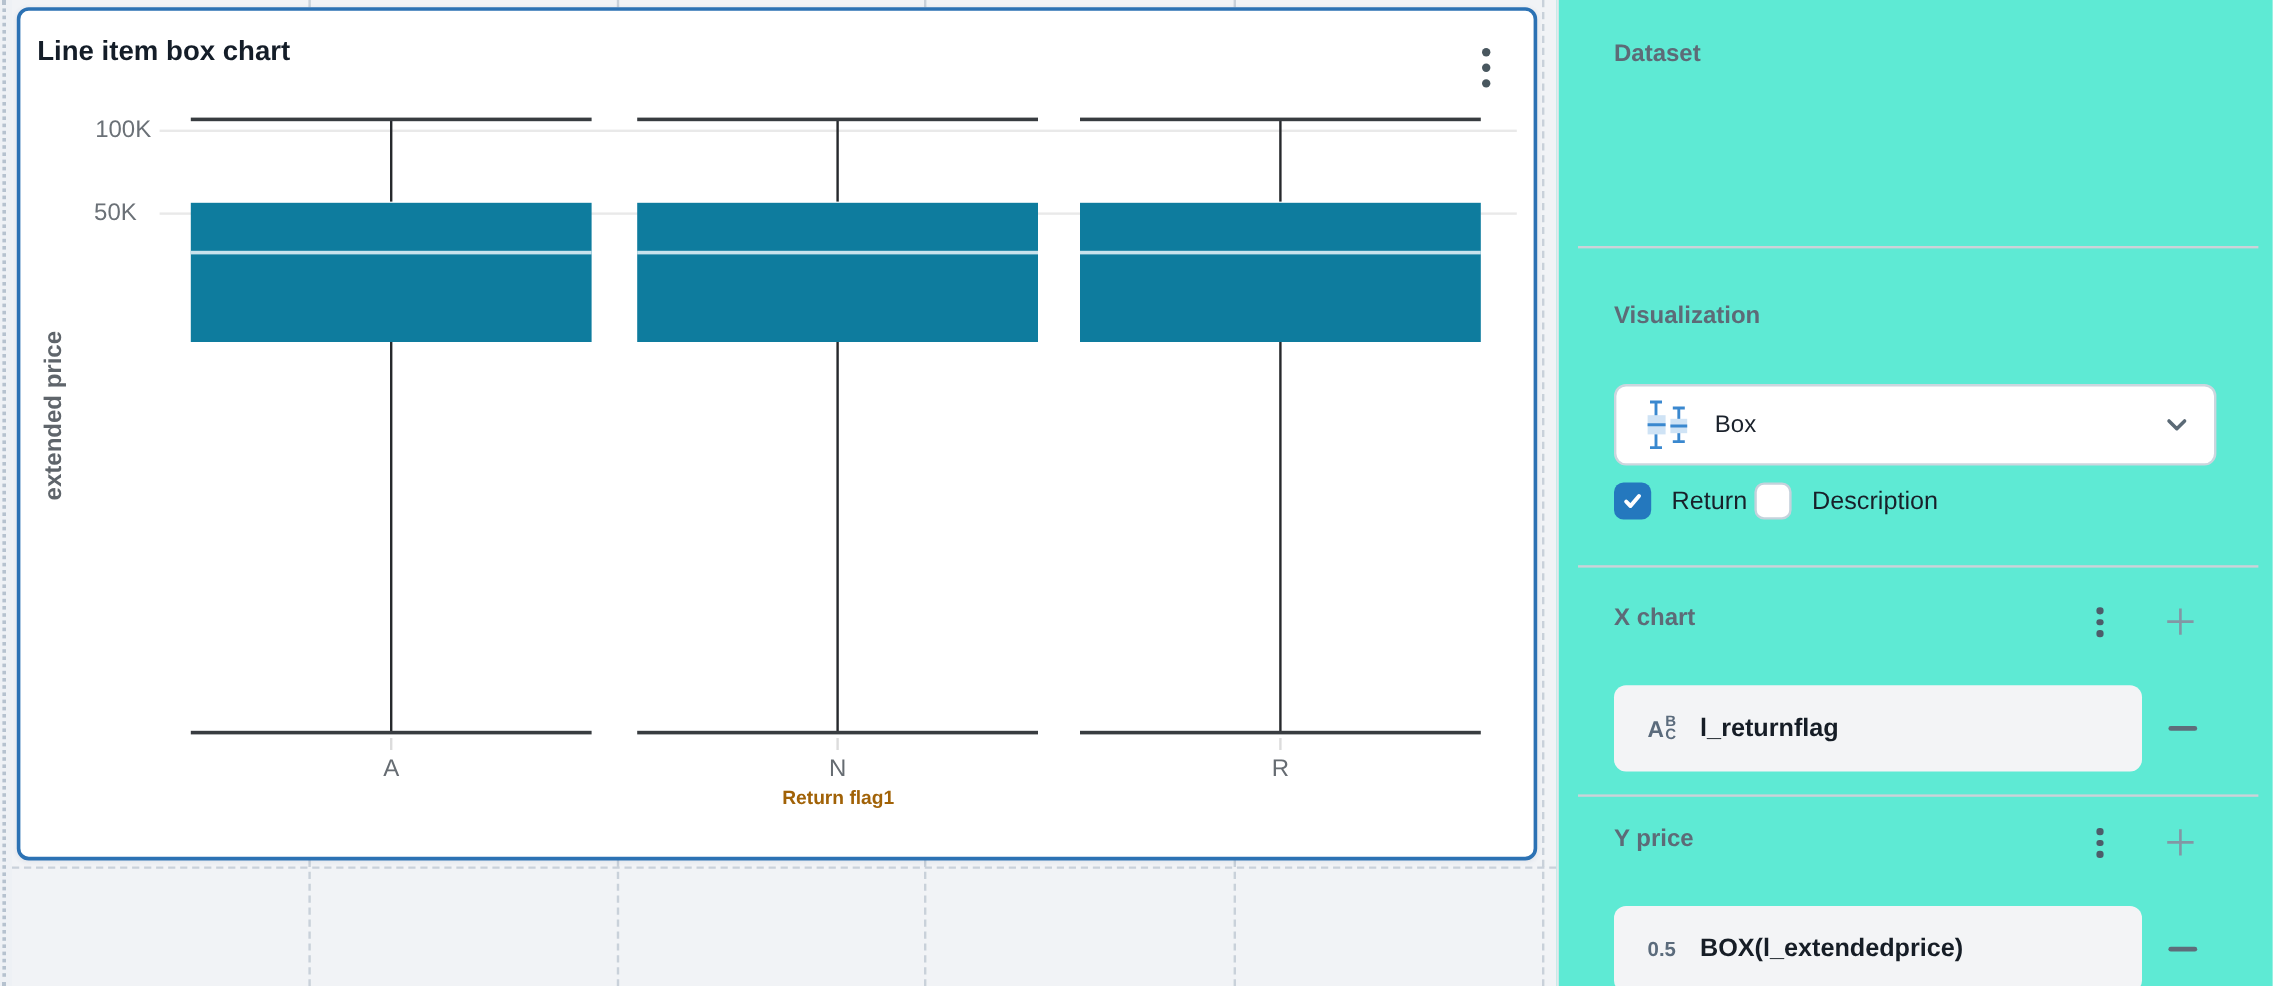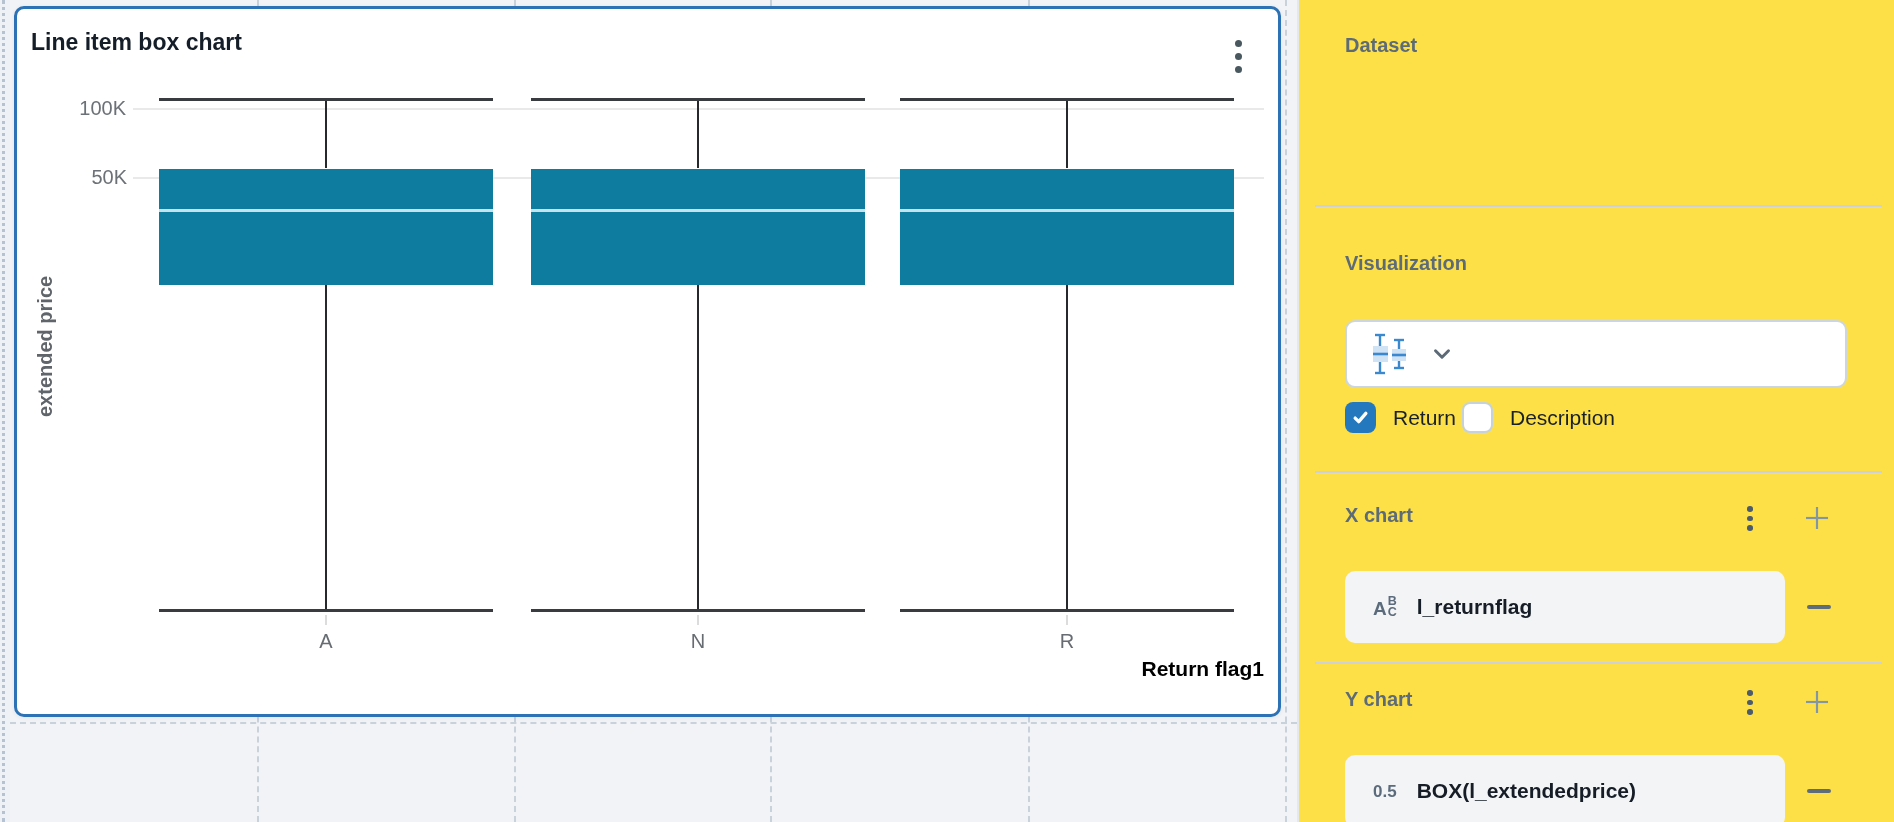--- a/index.html
+++ b/index.html
@@ -24,27 +24,27 @@
 
   #plot { position:absolute; left:0; top:0; right:0; bottom:0; }
   .gridline { position:absolute; height:2px; background:#e9e9e9; }
   .ytick-label { position:absolute; width:92px; text-align:right; font-size:20px; color:#6b7177; }
   .cap { position:absolute; height:3px; background:#383c40; }
   .whisker { position:absolute; width:2px; background:#26292c; }
   .boxrect { position:absolute; background:#0e7c9e; }
   .medianline { position:absolute; height:3px; background:#c8e2ec; }
   .xtick { position:absolute; width:2px; height:10px; background:#dcdcdc; }
   .xcat-label { position:absolute; width:80px; text-align:center; font-size:20px; color:#666c72; }
-  #xaxis-title { position:absolute; text-align:right; font-size:21px; font-weight:700; color:#000000; }
+  #xaxis-title { position:absolute; text-align:center; font-size:16px; font-weight:700; color:#a16207; }
   #yaxis-title { position:absolute; left:14px; top:60px; bottom:90px; width:28px; display:flex;
                  align-items:center; justify-content:center; writing-mode:vertical-rl; transform:rotate(180deg);
                  font-size:20px; font-weight:700; color:#5f656b; }
 
   
-  #sidebar { position:absolute; left:1297px; top:0; width:597px; height:822px; background:#fde047;
+  #sidebar { position:absolute; left:1297px; top:0; width:597px; height:822px; background:#5eead4;
              border-left:2px solid #e4e8ec; }
   .side-heading { position:absolute; left:46px; font-size:20px; font-weight:700; color:#5d6b77; }
   .side-divider { position:absolute; left:16px; width:567px; height:0; border-top:2px solid #ccd2d8; }
   .dropdown { position:absolute; left:46px; width:502px; height:68px; background:#fff;
               border:2px solid #ccd6de; border-radius:10px; display:flex; align-items:center;
               padding:0 18px 0 24px; cursor:pointer; }
   .dropdown-text { flex:1; font-size:20px; color:#1b222c; white-space:nowrap; overflow:hidden; }
   .chevron { flex:0 0 auto; }
   .chip { position:absolute; left:46px; width:440px; height:72px; background:#f3f4f6; border-radius:10px;
           display:flex; align-items:center; padding:0 20px 0 28px; cursor:pointer; }
@@ -89,21 +89,21 @@
       <i></i>
         <i></i>
         <i></i>
     </div>
     <div id="plot">
       <div id="yaxis-title">extended price</div>
       <div id="xaxis-title" style="left: 116px; width: 1131px; top: 648px;">Return flag1</div>
     <div class="gridline" style="left: 116px; width: 1131px; top: 99px;"></div>
         <div class="ytick-label" style="left: 17px; top: 88px;">100K</div>
         <div class="gridline" style="left: 116px; width: 1131px; top: 167.996px;"></div>
-        <div class="ytick-label" style="left: 18px; top: 156.996px;">50K</div>
+        <div class="ytick-label" style="left: 5px; top: 156.996px;">50K</div>
         <div class="whisker" style="left: 308px; top: 90.5128px; height: 68.9961px;"></div>
         <div class="whisker" style="left: 308px; top: 276.381px; height: 324.899px;"></div>
         <div class="cap" style="left: 142px; width: 334px; top: 89.0128px;"></div>
         <div class="cap" style="left: 142px; width: 334px; top: 599.78px;"></div>
         <div class="boxrect" style="left: 142px; width: 334px; top: 159.509px; height: 116.872px;"></div>
         <div class="medianline" style="left: 142px; width: 334px; top: 200.195px;"></div>
         <div class="xtick" style="left: 308px; top: 606px;"></div>
         <div class="xcat-label" style="left: 269px; top: 621px;">A</div>
         <div class="whisker" style="left: 680px; top: 90.5128px; height: 68.9961px;"></div>
         <div class="whisker" style="left: 680px; top: 276.381px; height: 324.899px;"></div>
@@ -137,20 +137,21 @@
         <line x1="4" y1="3" x2="14" y2="3" stroke="#3a88cf" stroke-width="2.4"></line>
         <line x1="4" y1="41" x2="14" y2="41" stroke="#3a88cf" stroke-width="2.4"></line>
         <rect x="2" y="14" width="15" height="16" fill="#cfe3f5"></rect>
         <line x1="2" y1="22" x2="17" y2="22" stroke="#3a88cf" stroke-width="2.6"></line>
         <line x1="28" y1="8" x2="28" y2="36" stroke="#3a88cf" stroke-width="2.4"></line>
         <line x1="23" y1="8" x2="33" y2="8" stroke="#3a88cf" stroke-width="2.4"></line>
         <line x1="23" y1="36" x2="33" y2="36" stroke="#3a88cf" stroke-width="2.4"></line>
         <rect x="21" y="17" width="14" height="12" fill="#cfe3f5"></rect>
         <line x1="21" y1="23" x2="35" y2="23" stroke="#3a88cf" stroke-width="2.6"></line>
       </svg>
+      <span class="dropdown-text">Box</span>
       <svg class="chevron" width="26" height="26" viewBox="0 0 16 16" fill="none">
           <polyline points="4,6 8,10 12,6" stroke="#5b6a76" stroke-width="1.8" stroke-linecap="round" stroke-linejoin="round"></polyline>
         </svg>
     </div>
 
     <div class="checkbox-row-item" style="left:46px; top:402px">
       <span id="title-checkbox-box" class="checkbox checked">
         <svg width="19" height="19" viewBox="0 0 16 16" fill="none">
             <path d="M3.5 8.5 L6.5 11.5 L12.5 4.5" stroke="#fff" stroke-width="2.8" stroke-linecap="round" stroke-linejoin="round"></path>
           </svg>
@@ -185,21 +186,21 @@
           </span>
         </span>
       <span class="chip-label">l_returnflag</span>
     </div>
     <div class="minus-btn" style="top:594px">
         <i></i>
       </div>
 
     <div class="side-divider" style="top:662px"></div>
 
-    <div class="side-heading" style="top:688px">Y chart</div>
+    <div class="side-heading" style="top:688px">Y price</div>
     <div class="kebab section-kebab" style="top:690px">
         <i></i>
         <i></i>
         <i></i>
       </div>
     <div class="plus-btn" style="top:687px">
       <svg width="30" height="30" viewBox="0 0 30 30" fill="none">
           <line x1="15" y1="4" x2="15" y2="26" stroke="#8396a4" stroke-width="2.2"></line>
           <line x1="4" y1="15" x2="26" y2="15" stroke="#8396a4" stroke-width="2.2"></line>
         </svg>

